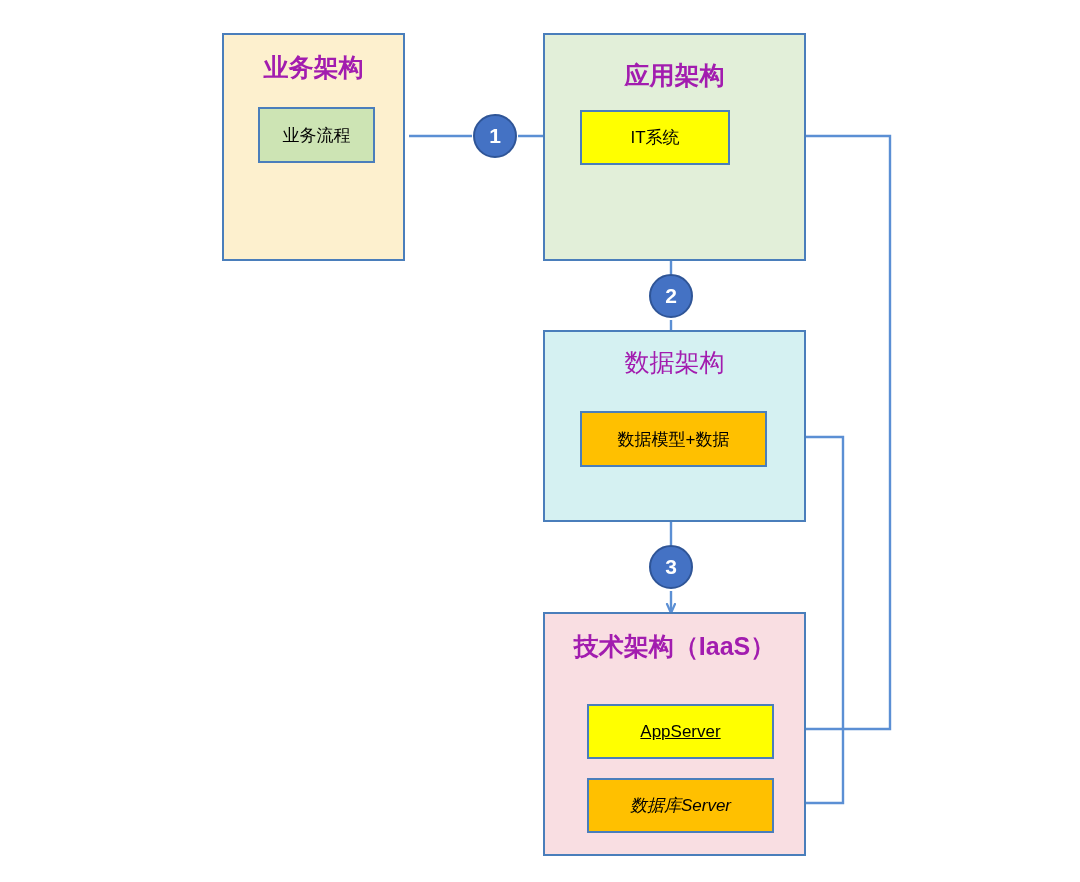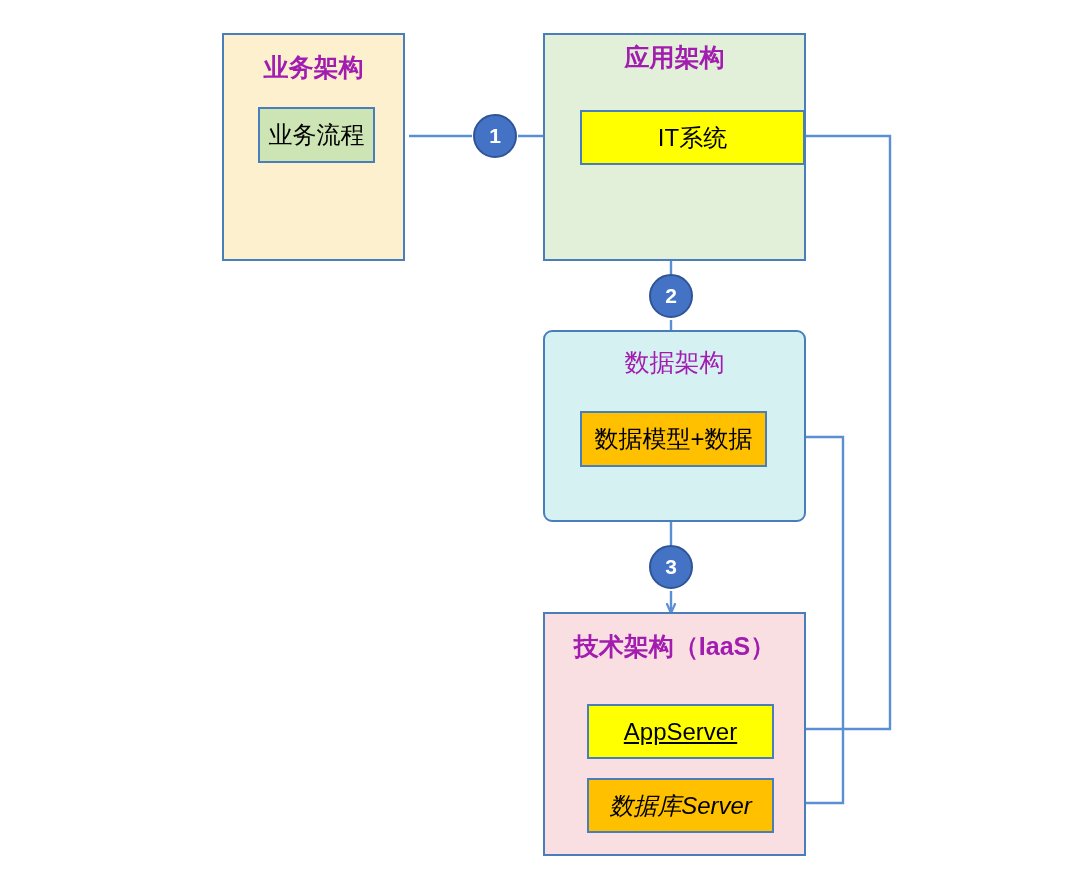--- a/index.html
+++ b/index.html
@@ -28,28 +28,28 @@
   .title-regular{font-weight:normal;font-size:25px;}
 
   .node{
     position:absolute;
     border:2px solid #4A7EBB;
     box-sizing:border-box;
     display:flex;
     align-items:center;
     justify-content:center;
     color:#000000;
-    font-size:24px;
+    font-size:17px;
     white-space:nowrap;
   }
 
   
   #g-business{background:#FDF0CE;}
   #g-application{background:#E2EFD9;}
-  #g-data{background:#D5F1F2;border-radius:9px;}
+  #g-data{background:#D5F1F2;}
   #g-technology{background:#F9DEE2;}
 
   
   .fill-green{background:#CDE4B4;}
   .fill-yellow{background:#FFFF00;}
   .fill-orange{background:#FFC000;justify-content:center;}
 
   .badge{
     position:absolute;
     width:44px;height:44px;
@@ -95,22 +95,22 @@
   </svg>
 
   <div class="group" id="g-business" style="left:222px;top:33px;width:183px;height:228px;">
     <div class="group-title title-bold" style="top:16px;">业务架构</div>
     <div class="node fill-green" style="left:34px;top:72px;width:117px;height:56px;">
       <span>业务流程</span>
     </div>
   </div>
 
   <div class="group" id="g-application" style="left:543px;top:33px;width:263px;height:228px;">
-    <div class="group-title title-bold" style="top:6px;">应用架构</div>
-    <div class="node fill-yellow" style="left:35px;top:75px;width:225px;height:55px;">
+    <div class="group-title title-bold" style="top:24px;">应用架构</div>
+    <div class="node fill-yellow" style="left:35px;top:75px;width:150px;height:55px;">
       <span>IT系统</span>
     </div>
   </div>
 
   <div class="group" id="g-data" style="left:543px;top:330px;width:263px;height:192px;">
     <div class="group-title title-regular" style="top:14px;">数据架构</div>
     <div class="node fill-orange" style="left:35px;top:79px;width:187px;height:56px;">
       <span>数据模型+数据</span>
     </div>
   </div>

